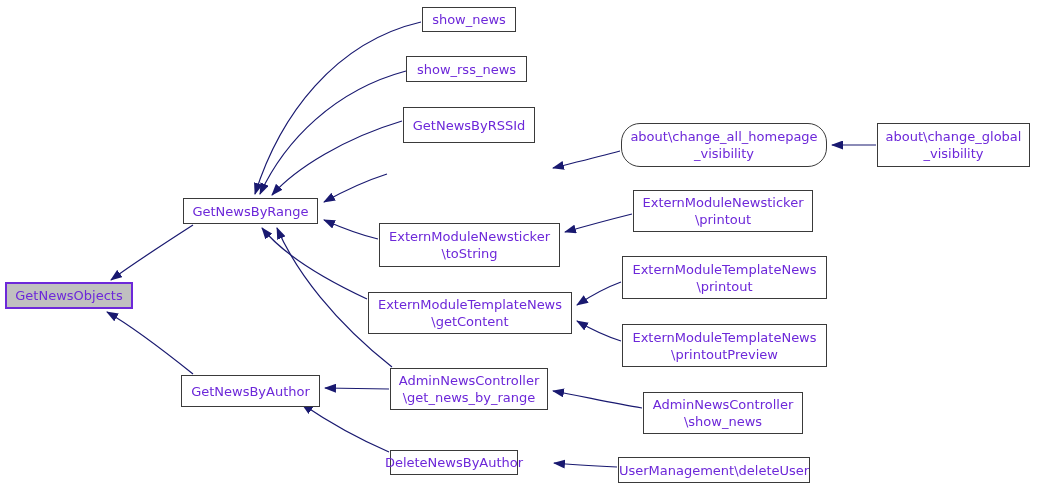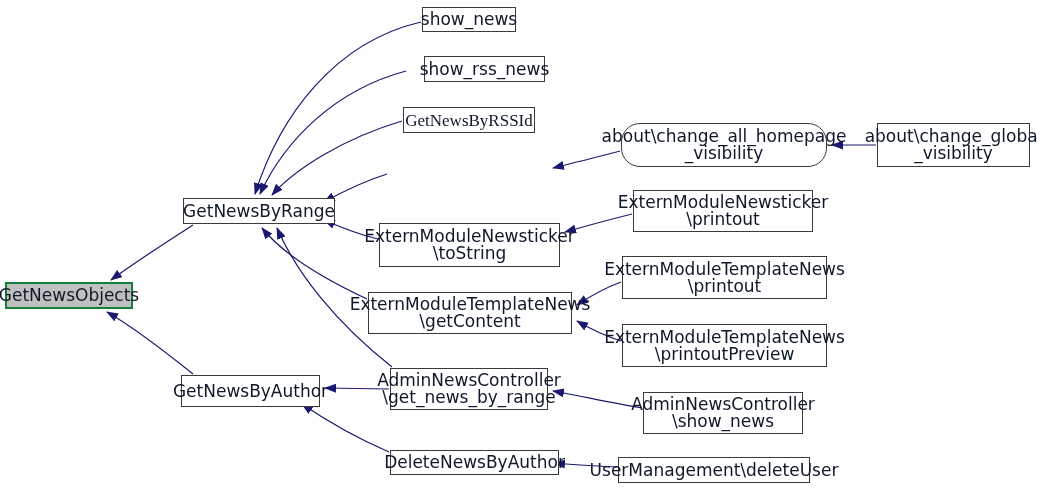--- a/index.html
+++ b/index.html
@@ -10,27 +10,27 @@
     font-family:"DejaVu Sans","Liberation Sans",sans-serif;
   }
   .graph svg{position:absolute;left:0;top:0;width:1037px;height:489px;}
   .node{
     position:absolute;
     box-sizing:border-box;
     background:#ffffff;
     border:1.3px solid #3a3a3a;
     display:flex;align-items:center;justify-content:center;
     text-align:center;
-    font-size:17px;line-height:17px;color:#0f172a;
+    font-size:13px;line-height:17px;color:#6d28d9;
     white-space:pre-line;
     z-index:2;
   }
   .node.hl{
     background:#c0c0c0;
-    border:2px solid #15803d;
+    border:2px solid #6d28d9;
   }
   .edge{fill:none;stroke:#191970;stroke-width:1.2px;}
 </style>
 </head>
 <body>
 
 <div class="graph">
 
   <svg viewBox="0 0 1037 489">
     <defs>
@@ -52,39 +52,39 @@
     <path class="edge" d="M 632,214 C 608,220 586,226 565,232" marker-end="url(#arrow)"></path>
     <path class="edge" d="M 621,282 C 602,289 589,297 577,305" marker-end="url(#arrow)"></path>
     <path class="edge" d="M 621,341 C 602,335 589,328 577,321" marker-end="url(#arrow)"></path>
     <path class="edge" d="M 642,408 C 612,403 581,396 553,391" marker-end="url(#arrow)"></path>
     <path class="edge" d="M 389,389 L 325,388" marker-end="url(#arrow)"></path>
     <path class="edge" d="M 389,452 C 352,436 324,419 302,404" marker-end="url(#arrow)"></path>
     <path class="edge" d="M 617,467 C 596,466 575,465 554,463" marker-end="url(#arrow)"></path>
   </svg>
 
   <div class="node hl" style="left:5px;top:282px;width:128px;height:27px;">GetNewsObjects</div>
-  <div class="node" style="left:183px;top:198px;width:152px;height:26px;">GetNewsByRange</div>
+  <div class="node" style="left:183px;top:198px;width:135px;height:26px;">GetNewsByRange</div>
   <div class="node" style="left:181px;top:375px;width:139px;height:32px;">GetNewsByAuthor</div>
   <div class="node" style="left:422px;top:7px;width:94px;height:25px;">show_news</div>
-  <div class="node" style="left:424px;top:56px;width:121px;height:26px;text-align:right;">show_rss_news</div>
-  <div class="node" style="left:403px;top:107px;width:132px;height:26px;font-family:Liberation Serif, serif;">GetNewsByRSSId</div>
+  <div class="node" style="left:406px;top:56px;width:121px;height:26px;text-align:right;">show_rss_news</div>
+  <div class="node" style="left:403px;top:107px;width:132px;height:36px;">GetNewsByRSSId</div>
   <div class="node" style="left:621px;top:123px;width:206px;height:44px;border-radius:19px;">about\change_all_homepage
 _visibility</div>
   <div class="node" style="left:877px;top:123px;width:153px;height:44px;">about\change_global
 _visibility</div>
   <div class="node" style="left:379px;top:223px;width:181px;height:44px;">ExternModuleNewsticker
 \toString</div>
   <div class="node" style="left:633px;top:190px;width:180px;height:42px;">ExternModuleNewsticker
 \printout</div>
   <div class="node" style="left:368px;top:292px;width:204px;height:42px;">ExternModuleTemplateNews
 \getContent</div>
   <div class="node" style="left:622px;top:256px;width:205px;height:43px;">ExternModuleTemplateNews
 \printout</div>
   <div class="node" style="left:622px;top:324px;width:205px;height:43px;">ExternModuleTemplateNews
 \printoutPreview</div>
   <div class="node" style="left:390px;top:368px;width:158px;height:42px;">AdminNewsController
 \get_news_by_range</div>
   <div class="node" style="left:643px;top:392px;width:160px;height:42px;">AdminNewsController
 \show_news</div>
-  <div class="node" style="left:390px;top:450px;width:169px;height:25px;">DeleteNewsByAuthor</div>
+  <div class="node" style="left:390px;top:450px;width:128px;height:25px;">DeleteNewsByAuthor</div>
   <div class="node" style="left:618px;top:457px;width:192px;height:26px;">UserManagement\deleteUser</div>
 
 </div>
 
 </body></html>

